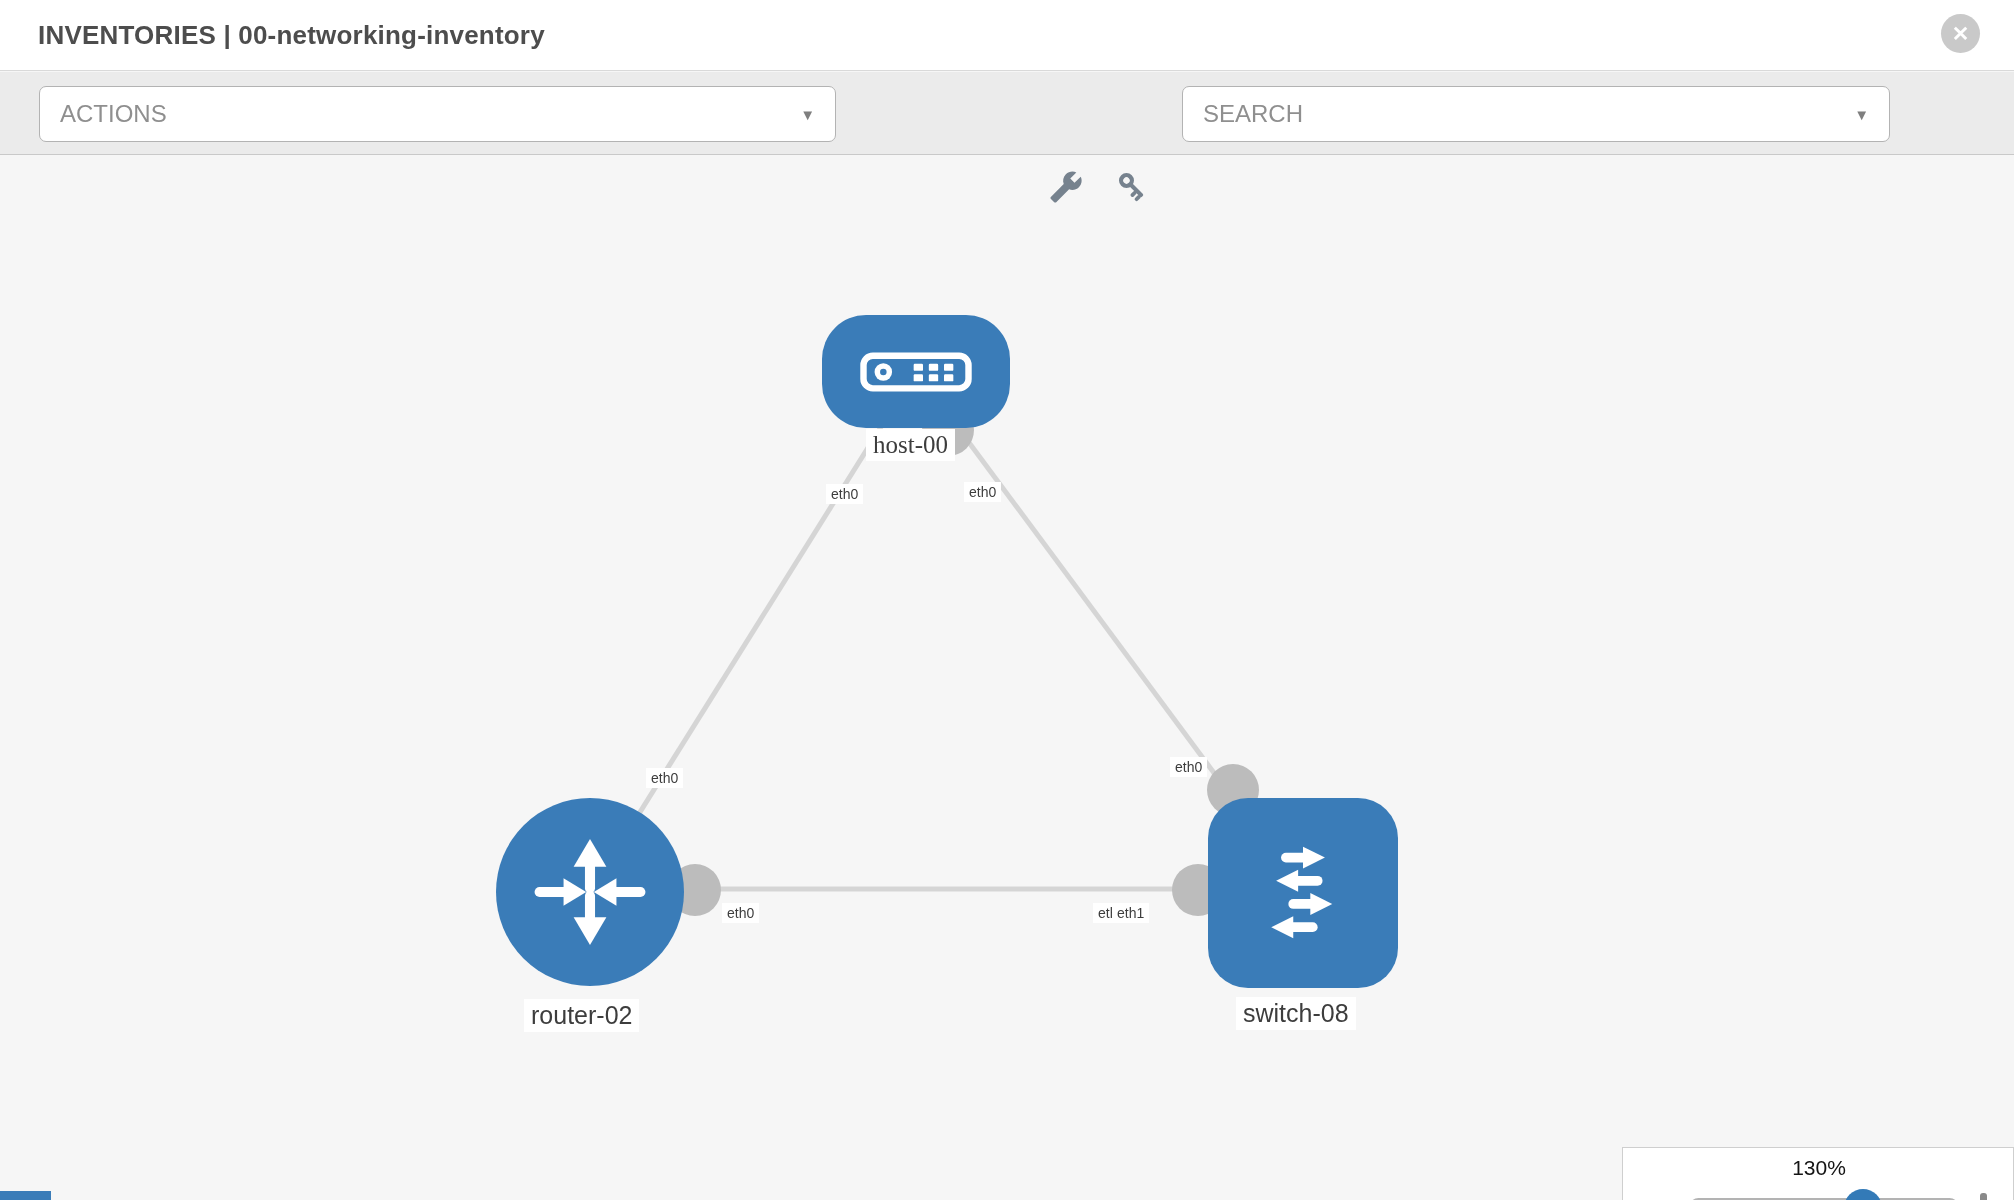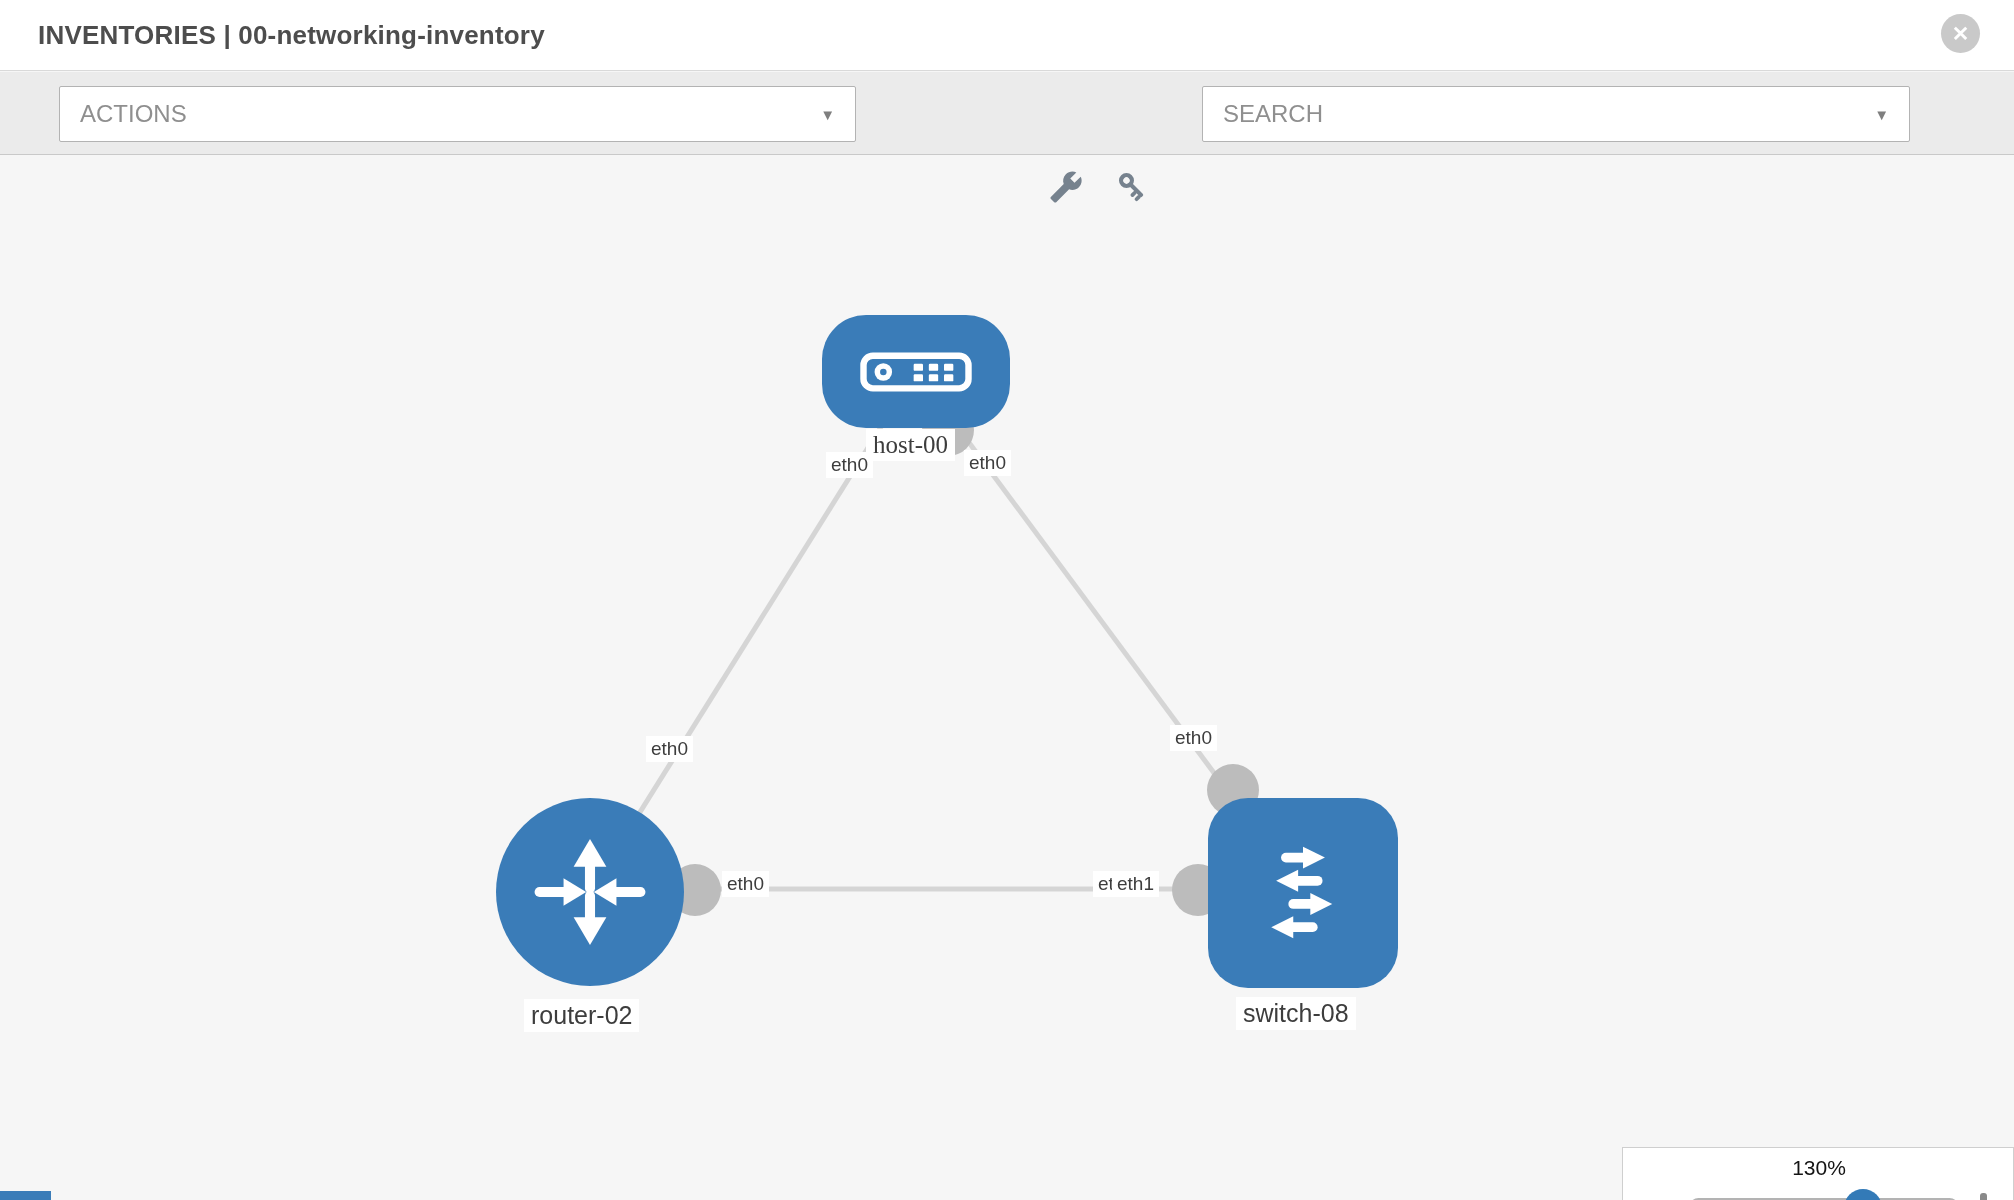--- a/index.html
+++ b/index.html
@@ -7,41 +7,41 @@
   .screen { position:relative; width:2014px; height:1200px; overflow:hidden; background:#f6f6f6; }
 
   
   .header { position:absolute; top:0; left:0; right:0; height:71px; background:#ffffff; border-bottom:1px solid #d9d9d9; z-index:10;padding-left:24px; }
   .page-title { position:absolute; left:38px; top:50%; transform:translateY(-50%); font-size:26px; font-weight:bold; color:#4d4d4d; letter-spacing:.2px; }
   .close-btn { position:absolute; right:34px; top:14px; width:39px; height:39px; border-radius:50%; background:#c9c9c9; display:flex; align-items:center; justify-content:center; cursor:pointer; }
   .close-btn span { color:#ffffff; font-size:21px; font-weight:bold; line-height:1; }
 
   
   .toolbar { position:absolute; top:72px; left:0; right:0; height:83px; background:#ebebeb; border-bottom:1px solid #c9c9c9; z-index:10; }
-  .dropdown { position:absolute; top:14px; height:56px; background:#ffffff; border:1px solid #b3b3b3; border-radius:2px; display:flex; align-items:center; justify-content:space-between; padding:0 20px; font-size:24px; color:#8f8f8f; cursor:pointer;margin-left:20px; }
+  .dropdown { position:absolute; top:14px; height:56px; background:#ffffff; border:1px solid #b3b3b3; border-radius:7px; display:flex; align-items:center; justify-content:space-between; padding:0 20px; font-size:24px; color:#8f8f8f; cursor:pointer; }
   .dd-actions { left:39px; width:797px; }
   .dd-search { left:1182px; width:708px; }
   .caret { font-size:15px; color:#7f7f7f; }
   .tool-icon { position:absolute; top:98px; width:34px; height:34px; cursor:pointer; }
   .tool-wrench { left:1049px; }
   .tool-key { left:1116px; }
 
   
   .topo-svg { position:absolute; left:0; top:0; width:2014px; height:1200px; z-index:1; }
   .node { position:absolute; background:#3a7cb8; display:flex; align-items:center; justify-content:center; z-index:2; cursor:pointer; }
   .node-host   { left:822px; top:315px; width:188px; height:113px; border-radius:44px; }
   .node-router { left:496px; top:798px; width:188px; height:188px; border-radius:50%; }
   .node-switch { left:1208px; top:798px; width:190px; height:190px; border-radius:40px; }
 
   .lbl { position:absolute; background:#ffffff; color:#3d3d3d; white-space:nowrap; z-index:3; }
   .node-label { font-size:25px; padding:2px 7px; }
   .lbl-host   { left:866px; top:429px;font-family:Liberation Serif, serif; }
   .lbl-router { left:524px; top:999px; }
   .lbl-switch { left:1236px; top:997px; }
-  .if-label { font-size:19px; padding:2px 5px; }
+  .if-label { font-size:14px; padding:2px 5px;margin-top:32px; }
   .if-host-left   { left:826px;  top:452px; }
   .if-host-right  { left:964px;  top:450px; }
   .if-router-top  { left:646px;  top:736px; }
   .if-switch-top  { left:1170px; top:725px; }
   .if-mid-router  { left:722px;  top:871px; }
   .if-mid-sw-under{ left:1093px; top:871px; z-index:3; }
   .if-mid-sw-over { left:1112px; top:871px; z-index:4; }
 
   
   .zoom-panel { position:absolute; left:1622px; top:1147px; width:392px; height:118px; background:#ffffff; border:1px solid #cfcfcf; z-index:6; }

